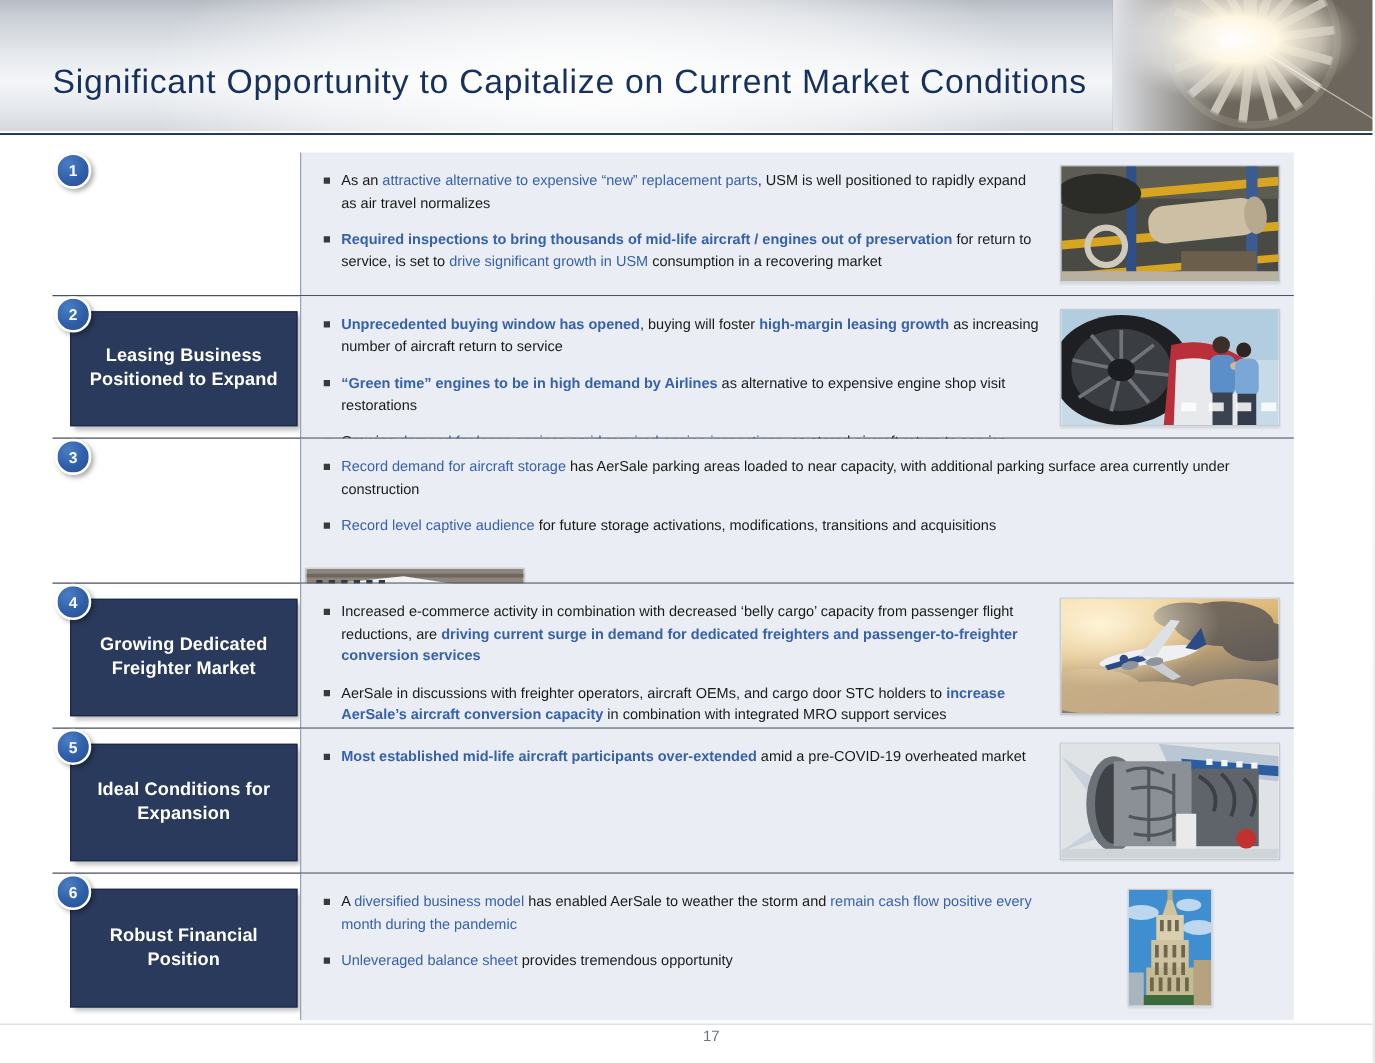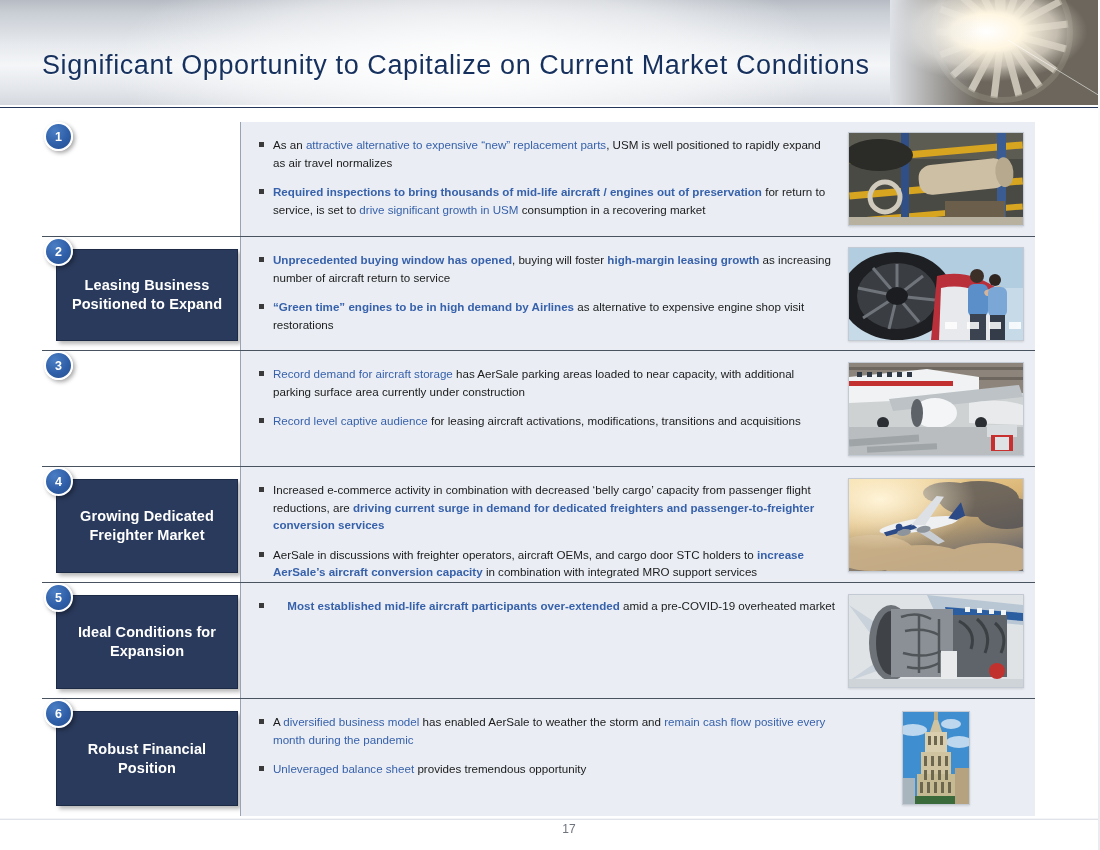--- a/index.html
+++ b/index.html
@@ -271,24 +271,24 @@
         </div>
       </div>
     </div>
     <div class="row" style="top: 236px; height: 116px;">
       <div class="label-wrap" style="height: 116px;">
         <div class="badge">
           <span>3</span>
         </div>
       </div>
       <div class="panel" style="height: 116px;">
-        <div class="panel-inner" style="height: 116px;">
+        <div class="panel-inner" style="height: 116px; flex-direction: column;">
           <div class="bullets">
             <div class="bullet"><span class="hl">Record demand for aircraft storage</span><span class=""> has AerSale parking areas loaded to near capacity, with additional parking surface area currently under construction</span></div>
-            <div class="bullet"><span class="hl">Record level captive audience</span><span class=""> for leasing aircraft activations, modifications, transitions and acquisitions</span></div>
+            <div class="bullet"><span class="hl">Record level captive audience</span><span class=""> for future storage activations, modifications, transitions and acquisitions</span></div>
           </div>
           <div class="thumb-cell">
             <div class="thumb">
     <svg width="174" height="92" viewBox="0 0 174 92">
       <rect width="174" height="92" fill="#cfd2d3"></rect>
       <rect y="0" width="174" height="30" fill="#8d857b"></rect>
       <g fill="#6e6760">
                   <rect x="0" y="4" width="174" height="3"></rect>
                   <rect x="0" y="14" width="174" height="3"></rect>
                 </g>
@@ -381,21 +381,21 @@
     </div>
     <div class="row" style="top: 468px; height: 116px;">
       <div class="label-wrap" style="height: 116px;">
         <div class="label-box" style="height: 94px;">
           <span>Ideal Conditions for Expansion</span>
         </div>
         <div class="badge">
           <span>5</span>
         </div>
       </div>
-      <div class="panel" style="height: 116px; text-align: right;">
+      <div class="panel" style="height: 116px;">
         <div class="panel-inner" style="height: 116px;">
           <div class="bullets">
             <div class="bullet"><span class="hlb">Most established mid-life aircraft participants over-extended</span><span class=""> amid a pre-COVID-19 overheated market</span></div>
           </div>
           <div class="thumb-cell">
             <div class="thumb">
     <svg width="174" height="92" viewBox="0 0 174 92">
       <rect width="174" height="92" fill="#dfe3e6"></rect>
       <path d="M78 0 L174 10 L174 30 L88 22 Z" fill="#b9c6d4"></path>
       <path d="M96 12 L174 18 L174 26 L98 20 Z" fill="#2b5ea0"></path>

